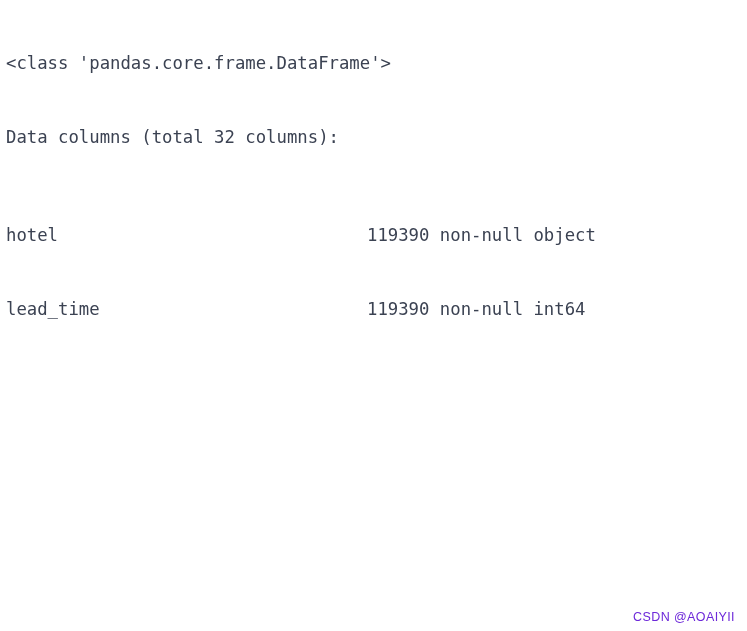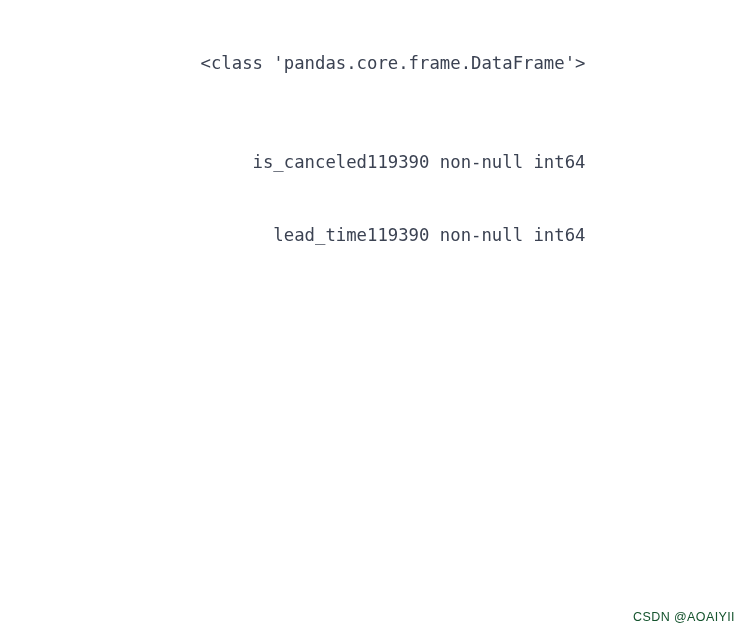--- a/index.html
+++ b/index.html
@@ -7,21 +7,20 @@
     padding: 0;
     background: #ffffff;
   }
   #screen {
     position: relative;
     width: 747px;
     height: 631px;
     background: #ffffff;
     overflow: hidden;
     font-family: "DejaVu Sans Mono", "Liberation Mono", monospace;
-    text-align: right;
   }
   #output {
     position: absolute;
     left: 6px;
     top: 2px;
     font-size: 17.3px;
     line-height: 24.6px;
     color: #3b4252;
     white-space: pre;
     letter-spacing: 0px;
@@ -45,34 +44,35 @@
   .cmeta {
     display: inline-block;
     white-space: pre;
   }
   #watermark {
     position: absolute;
     right: 12px;
     bottom: 7px;
     font-family: "Liberation Sans", "DejaVu Sans", sans-serif;
     font-size: 12.5px;
-    color: #14532d;
+    color: #6d28d9;
     letter-spacing: 0.4px;
     white-space: pre;
   }
 </style>
 </head>
 <body>
 
 <div id="screen">
 
   <div id="output">
     <span class="line">&lt;class 'pandas.core.frame.DataFrame'&gt;</span>
+    <span class="line">Data columns (total 32 columns):</span>
 
-    <span class="colrow"><span class="cname">is_canceled</span><span class="cmeta">119390 non-null int64</span></span>
+    <span class="colrow"><span class="cname">hotel</span><span class="cmeta">119390 non-null object</span></span>
     <span class="colrow"><span class="cname">lead_time</span><span class="cmeta">119390 non-null int64</span></span>
     
     
     
     
     
     
     
     
     

